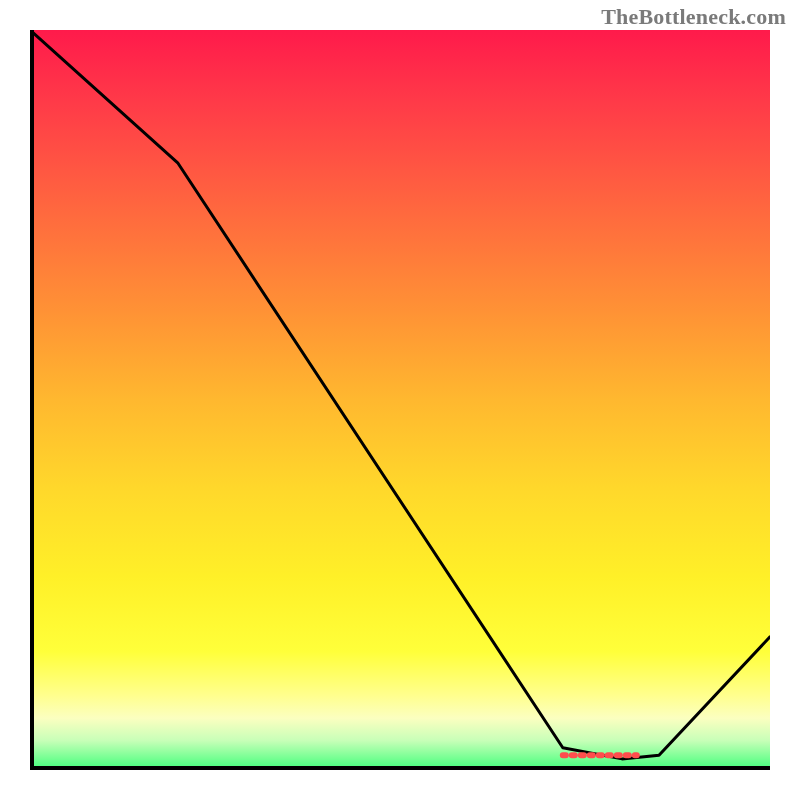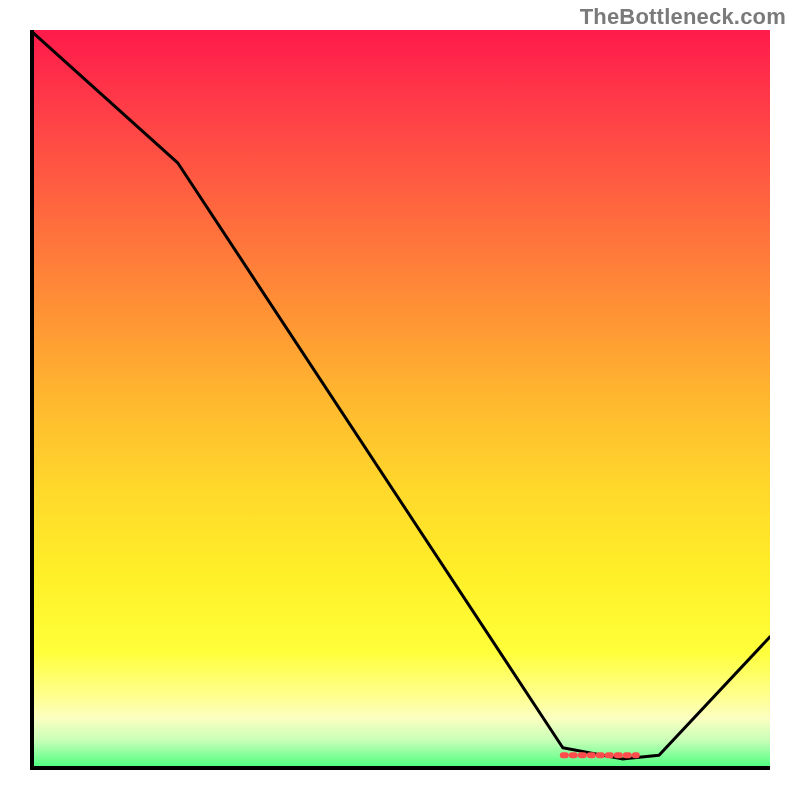--- a/index.html
+++ b/index.html
@@ -8,20 +8,21 @@
     width: 800px;
     height: 800px;
     background: #ffffff;
     font-family: Arial, Helvetica, sans-serif;
     overflow: hidden;
   }
   .container {
     position: relative;
     width: 800px;
     height: 624px;
+    font-family: Liberation Serif, serif;
   }
   .watermark {
     position: absolute;
     top: 4px;
     right: 14px;
     font-size: 22px;
     font-weight: bold;
     color: #7a7a7a;
     letter-spacing: 0.2px;
     user-select: none;

